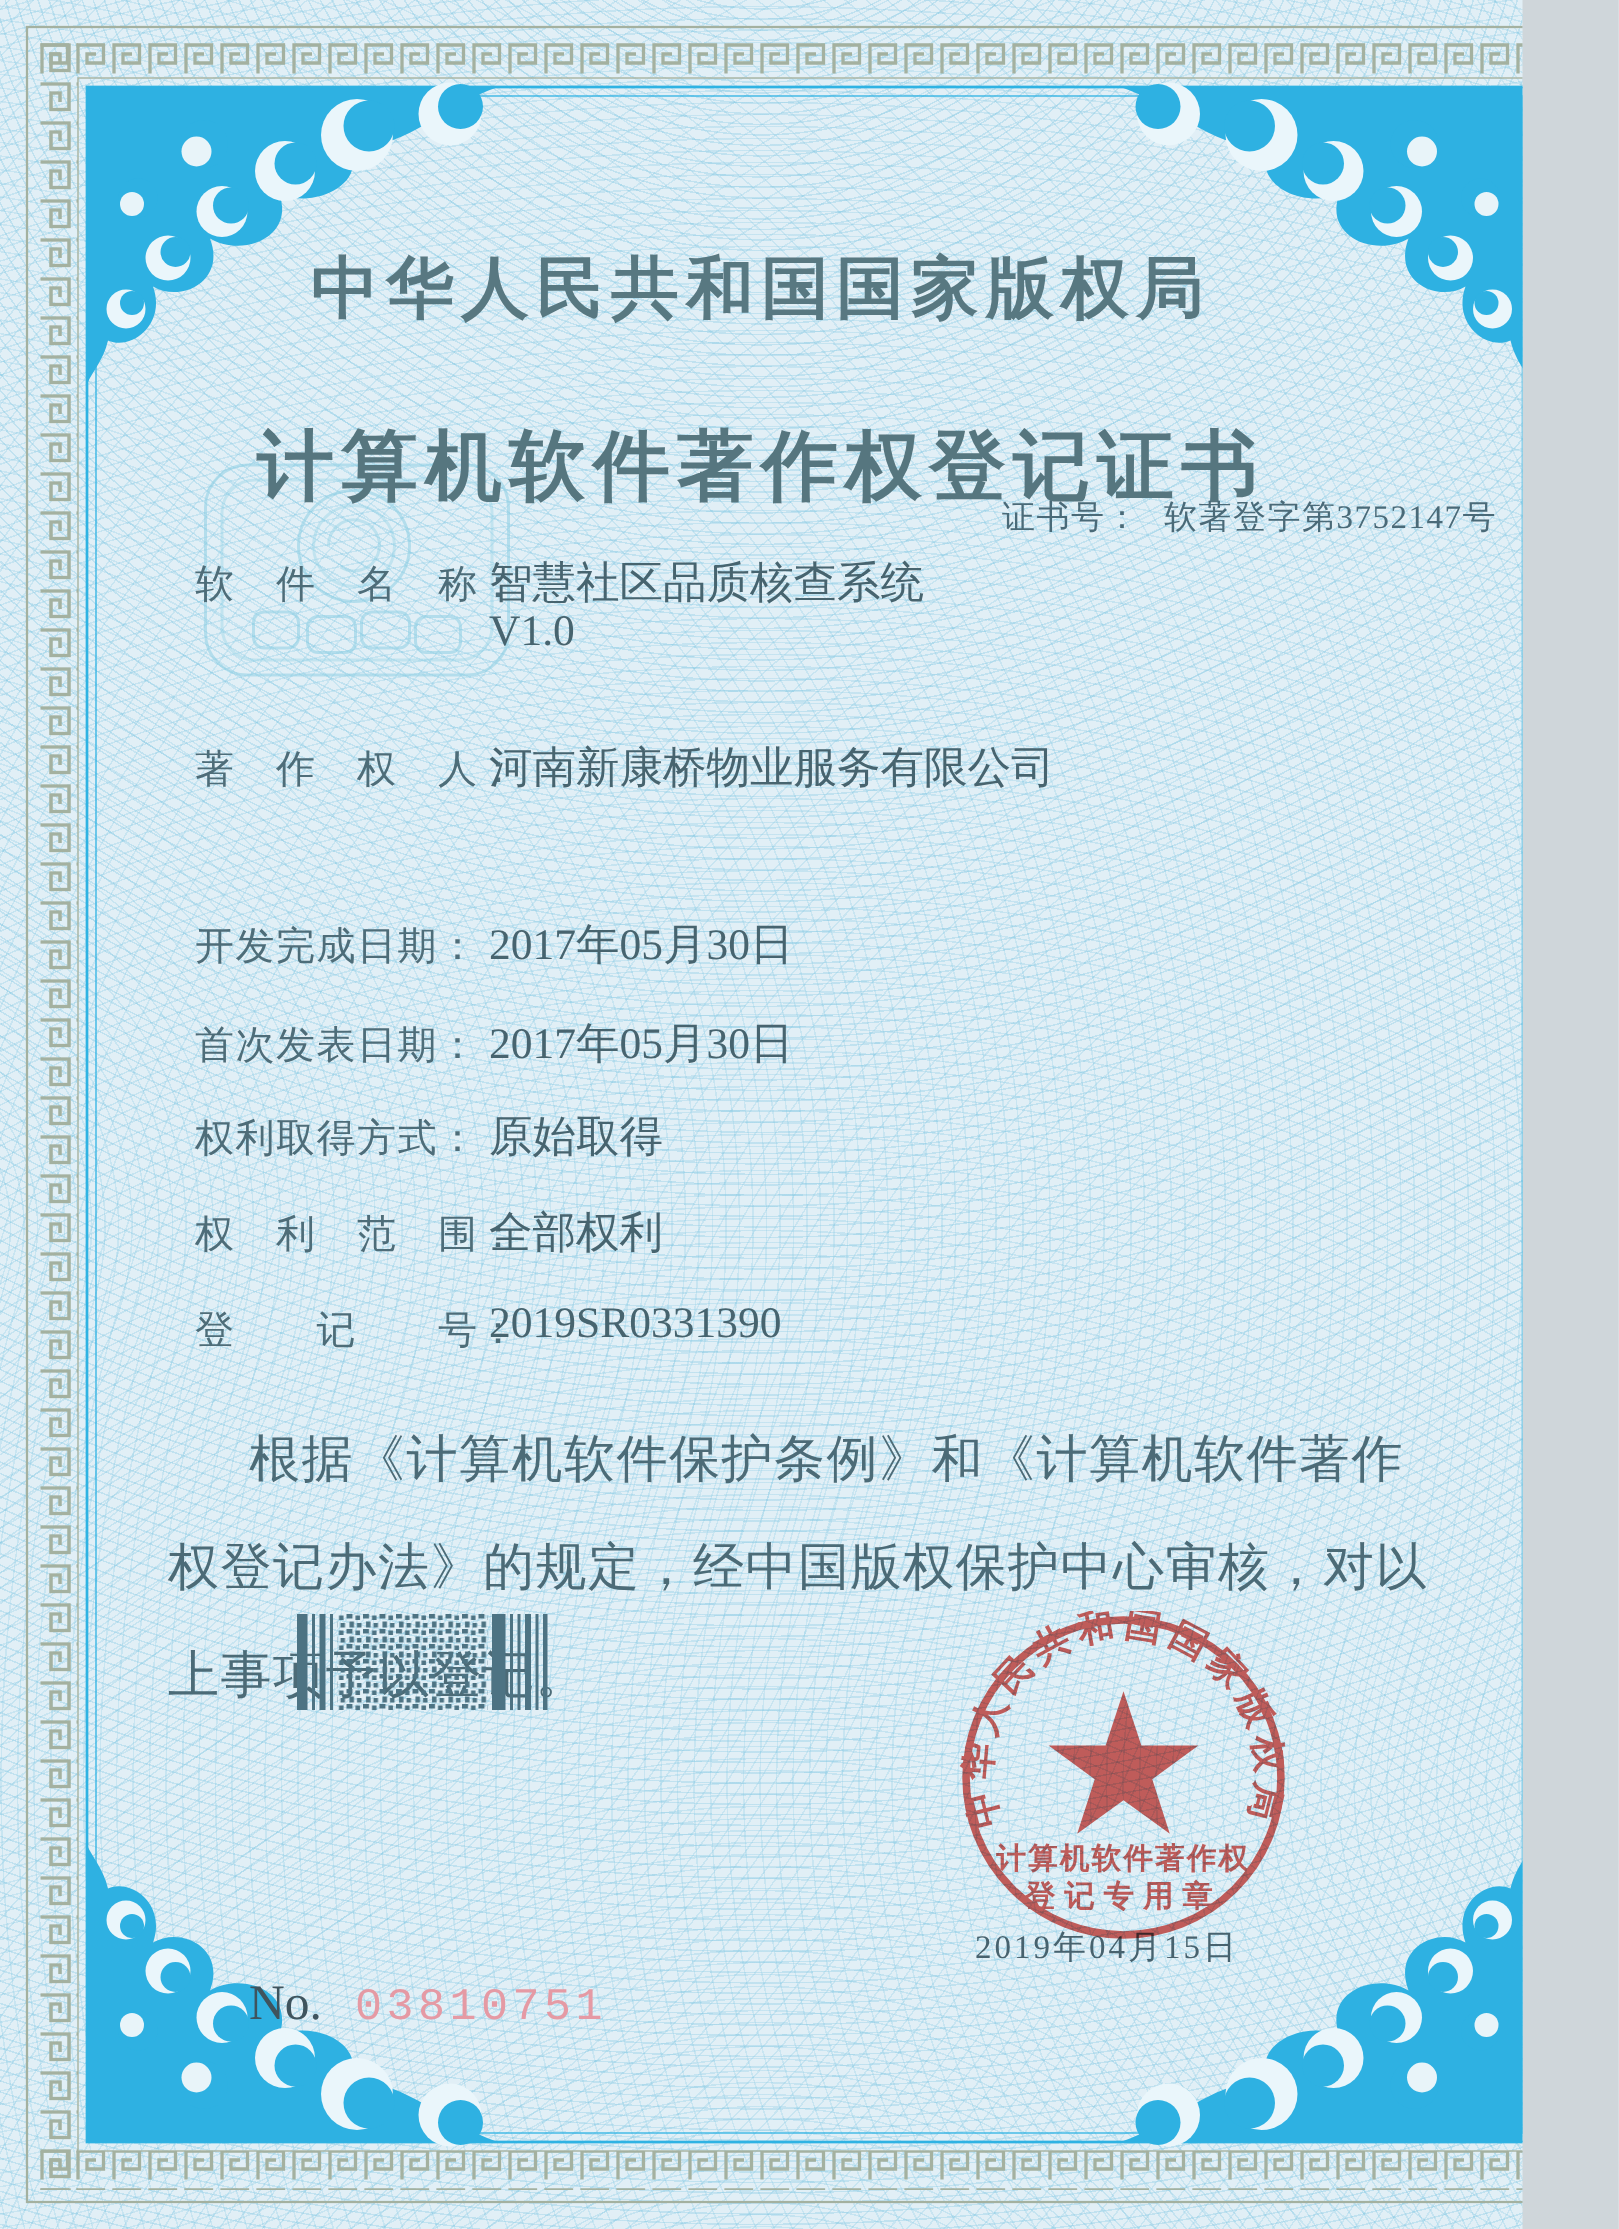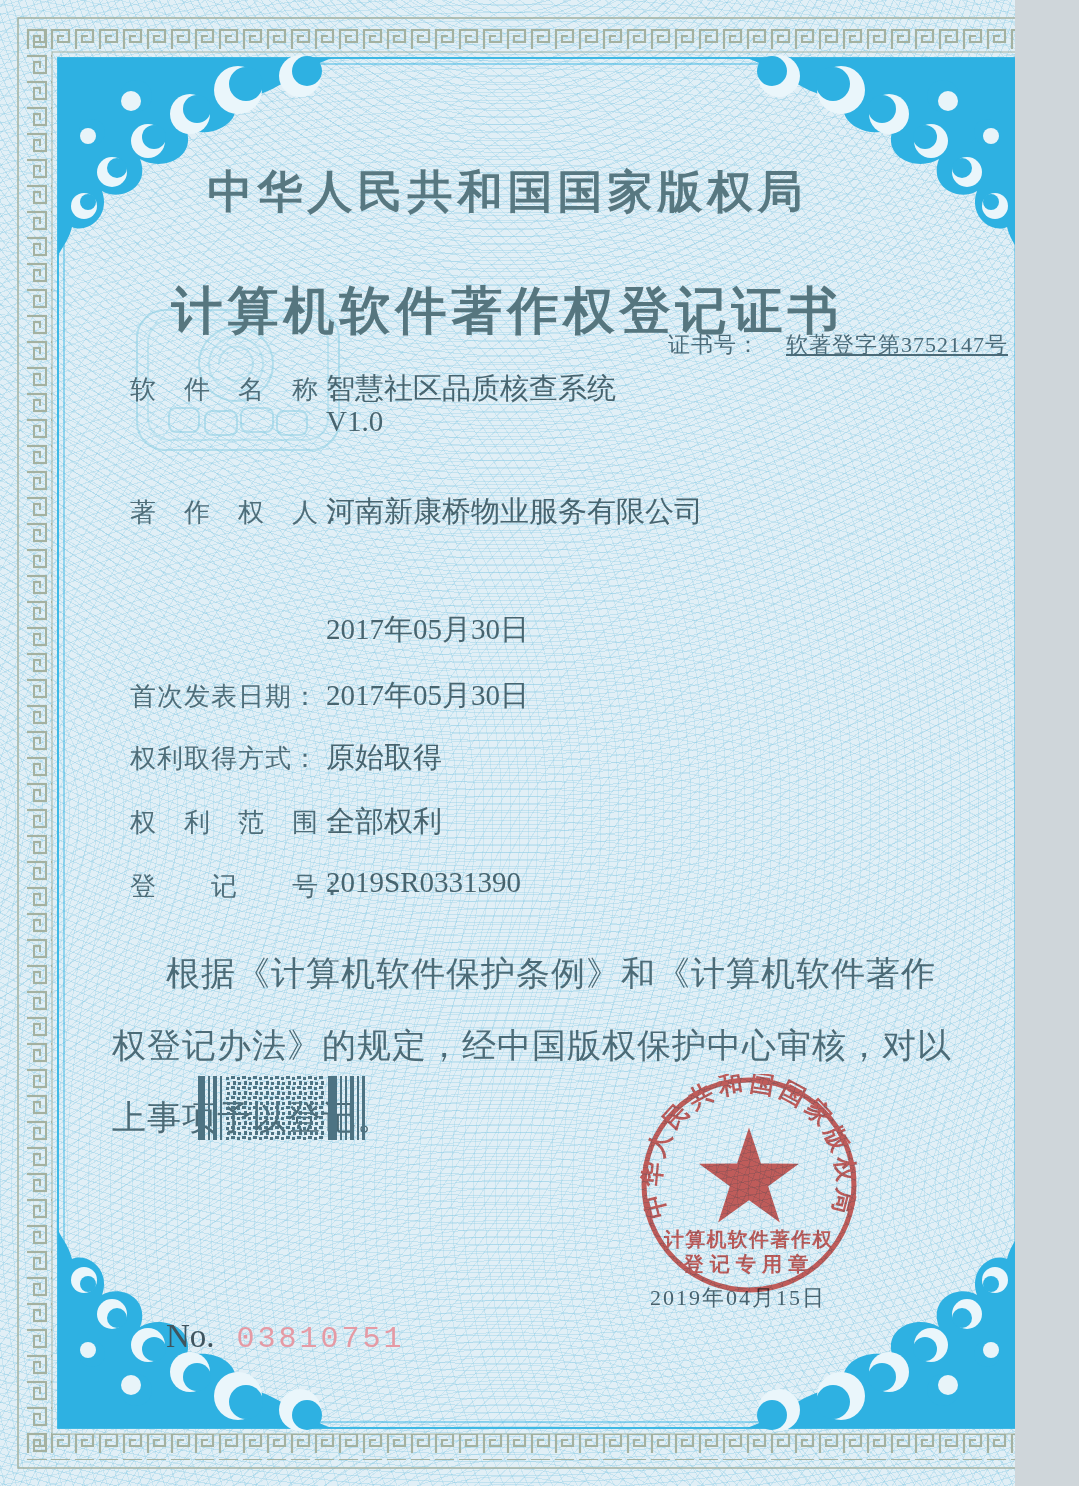--- a/index.html
+++ b/index.html
@@ -18,21 +18,21 @@
   .abs{position:absolute;}
   .authority{
     left:0;top:162px;width:100%;text-align:center;
     font-size:45px;font-weight:bold;letter-spacing:5px;color:#587881;z-index:3;
   }
   .cert-title{
     left:0;top:240px;width:100%;text-align:center;
     font-size:51px;font-weight:bold;letter-spacing:5px;color:#56767f;z-index:3;margin-top:37px;
   }
   .cert-no{left:668px;top:330px;font-size:22px;color:#4a6a78;z-index:3;letter-spacing:1px;}
-  .cert-no .v{margin-left:26px;text-decoration:underline;}
+  .cert-no .v{margin-left:16px;}
   .lbl{position:absolute;left:130px;font-size:26px;color:#4e6d79;letter-spacing:1px;z-index:3;}
   .val{position:absolute;left:326px;font-size:29px;color:#47646f;z-index:3;}
   .statement{
     left:112px;top:938px;width:858px;
     font-size:34px;line-height:72px;letter-spacing:1px;
     text-indent:54px;color:#4c6b77;z-index:3;
   }
   .issue-date{left:650px;top:1283px;font-size:22px;letter-spacing:2px;color:#47626e;z-index:3;}
   .serial{left:166px;top:1290px;z-index:3;display:flex;align-items:baseline;justify-content:center;}
   .serial .no{font-size:33px;color:#3f545e;}
@@ -126,20 +126,21 @@
     <span>证书号：</span><span class="v">软著登字第3752147号</span>
   </div>
 
   <span class="lbl" style="top:372px">软　件　名　称：</span>
   <span class="val" style="top:369px">智慧社区品质核查系统</span>
   <span class="val" style="top:405px">V1.0</span>
 
   <span class="lbl" style="top:495px">著　作　权　人：</span>
   <span class="val" style="top:492px">河南新康桥物业服务有限公司</span>
 
+  <span class="lbl" style="top:613px">开发完成日期：</span>
   <span class="val" style="top:610px">2017年05月30日</span>
 
   <span class="lbl" style="top:679px">首次发表日期：</span>
   <span class="val" style="top:676px">2017年05月30日</span>
 
   <span class="lbl" style="top:741px">权利取得方式：</span>
   <span class="val" style="top:738px">原始取得</span>
 
   <span class="lbl" style="top:805px">权　利　范　围：</span>
   <span class="val" style="top:802px">全部权利</span>

